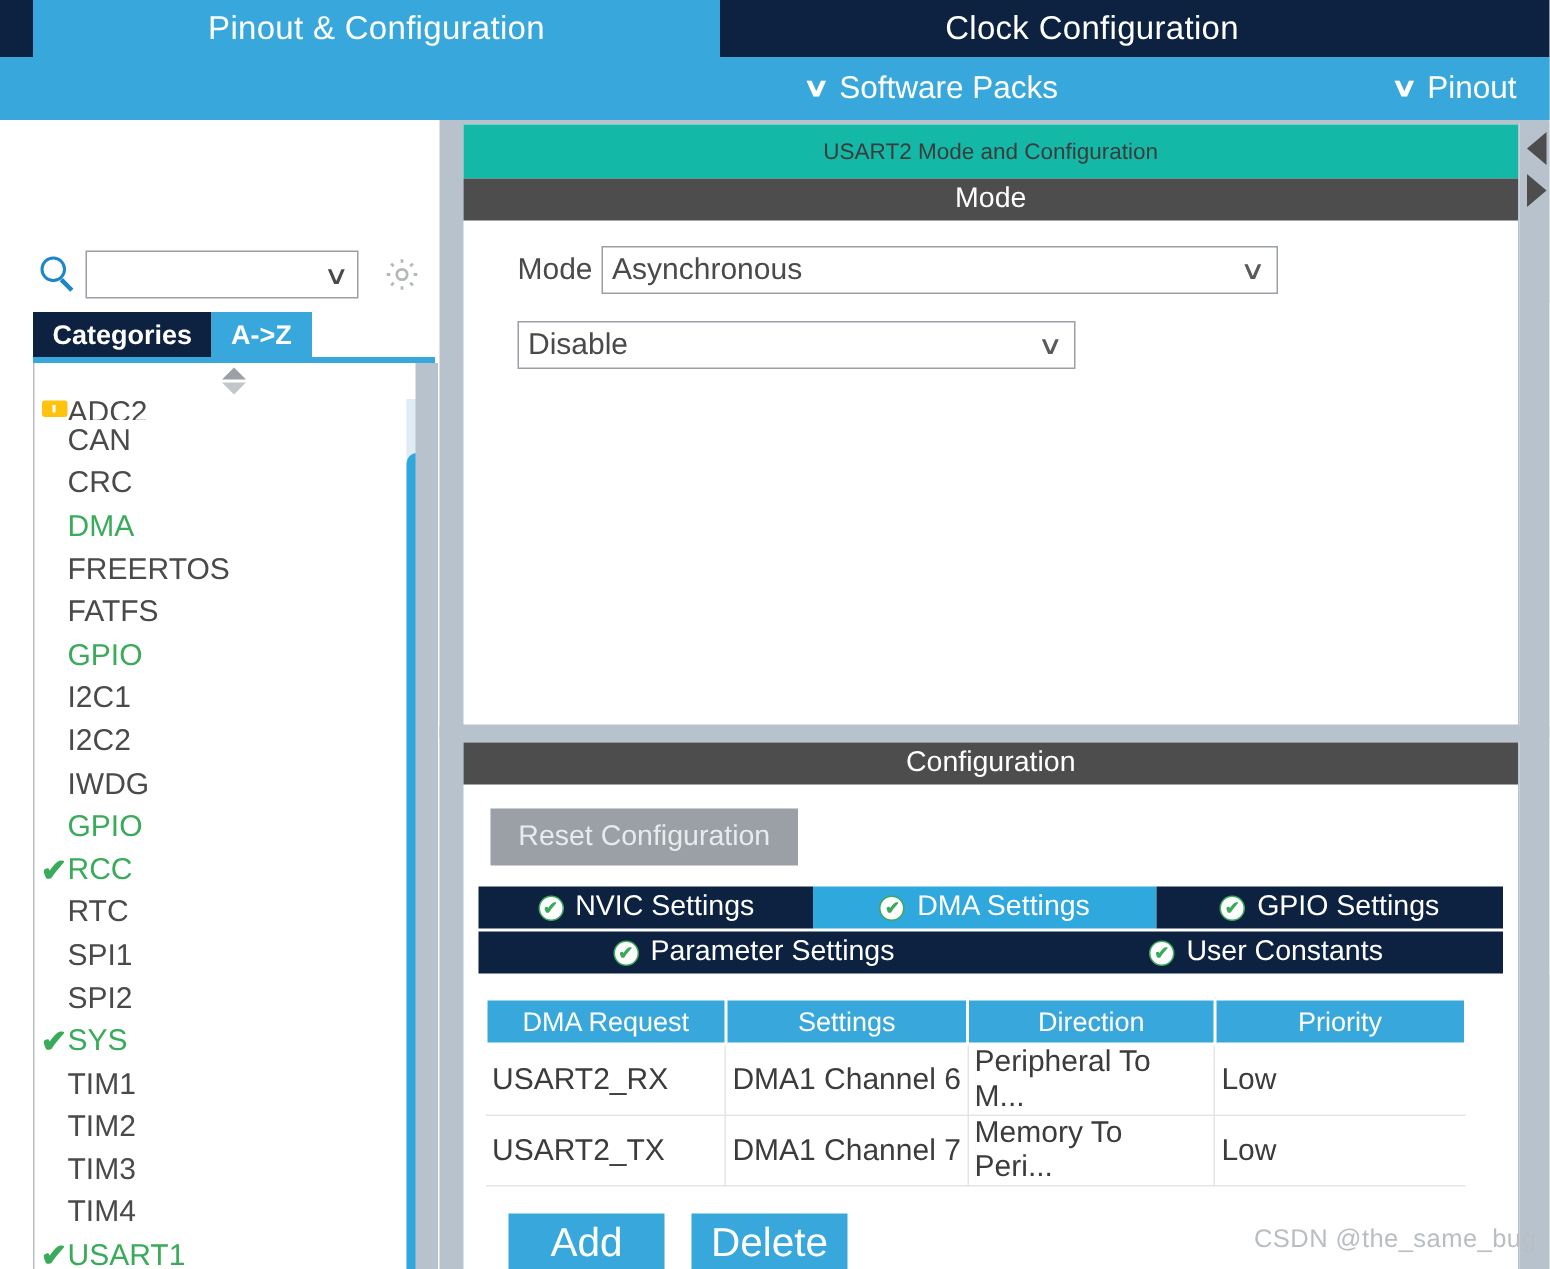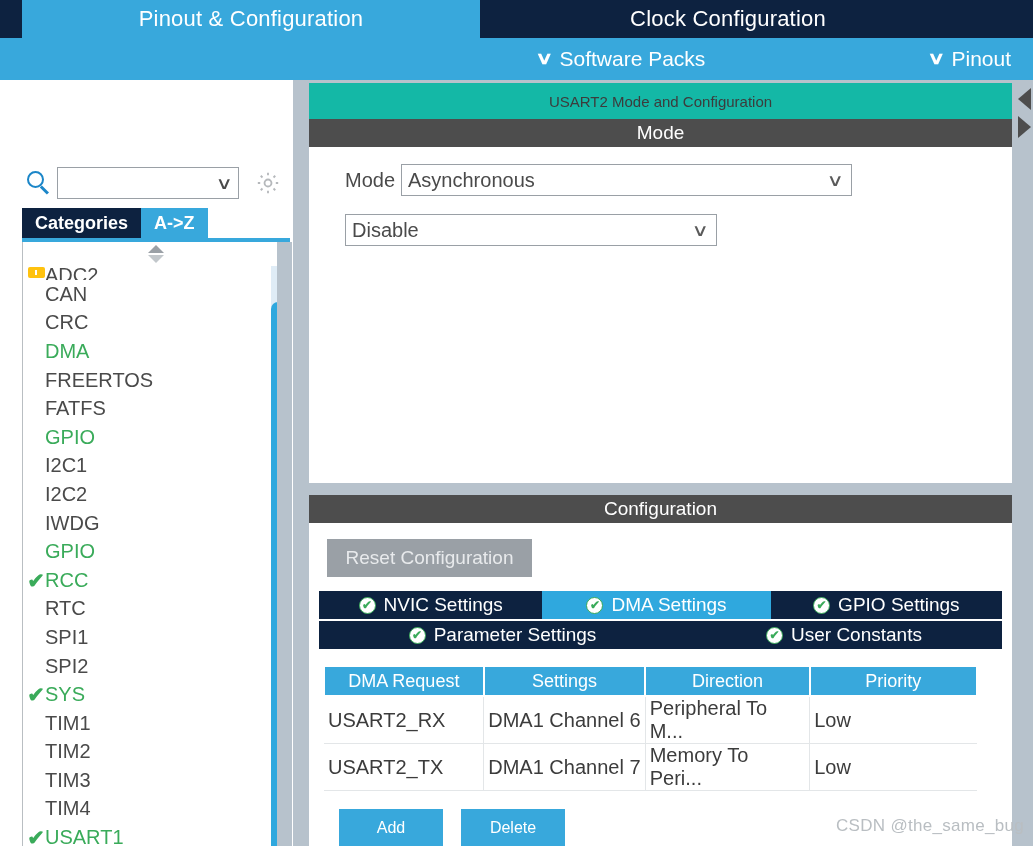--- a/index.html
+++ b/index.html
@@ -119,21 +119,21 @@
 
   .tablewrap { position:relative; margin:16px 12px 0 14px; }
   .dtable { width:655px; border-collapse:collapse; }
   .dtable th { background:#38a8dc; color:#ffffff; font-size:18px; font-weight:normal; height:30px; border:2px solid #ffffff; }
   .dtable td { font-size:20px; color:#3c3c3c; height:30px; padding:0 4px; border-bottom:1px solid #e3e6e8; border-right:1px solid #e3e6e8; }
   .dtable td:last-child { border-right:none; }
   .dtable th.c1 { width:160px; } .dtable th.c2 { width:162px; }
   .dtable th.c3 { width:165px;margin-top:12px; } .dtable th.c4 { width:168px; }
 
   .btnrow { margin:18px 0 0 16px; display:flex; gap:18px; }
-  .abtn { width:104px; height:38px; background:#38a8dc; color:#ffffff; font-size:16px; border:none; display:flex; align-items:center; justify-content:center; }
+  .abtn { width:104px; height:38px; background:#38a8dc; color:#ffffff; font-size:27px; border:none; display:flex; align-items:center; justify-content:center; }
   .conf-outer-scroll { position:absolute; left:1017px; top:650px; width:16px; height:196px; background:#b7c2cc; }
 
   .watermark { position:absolute; left:836px; top:816px; font-size:17px; color:#b9bec2; letter-spacing:0.3px; }
 </style>
 </head>
 <body>
 
 <div id="app">
 
   <div class="topbar">

